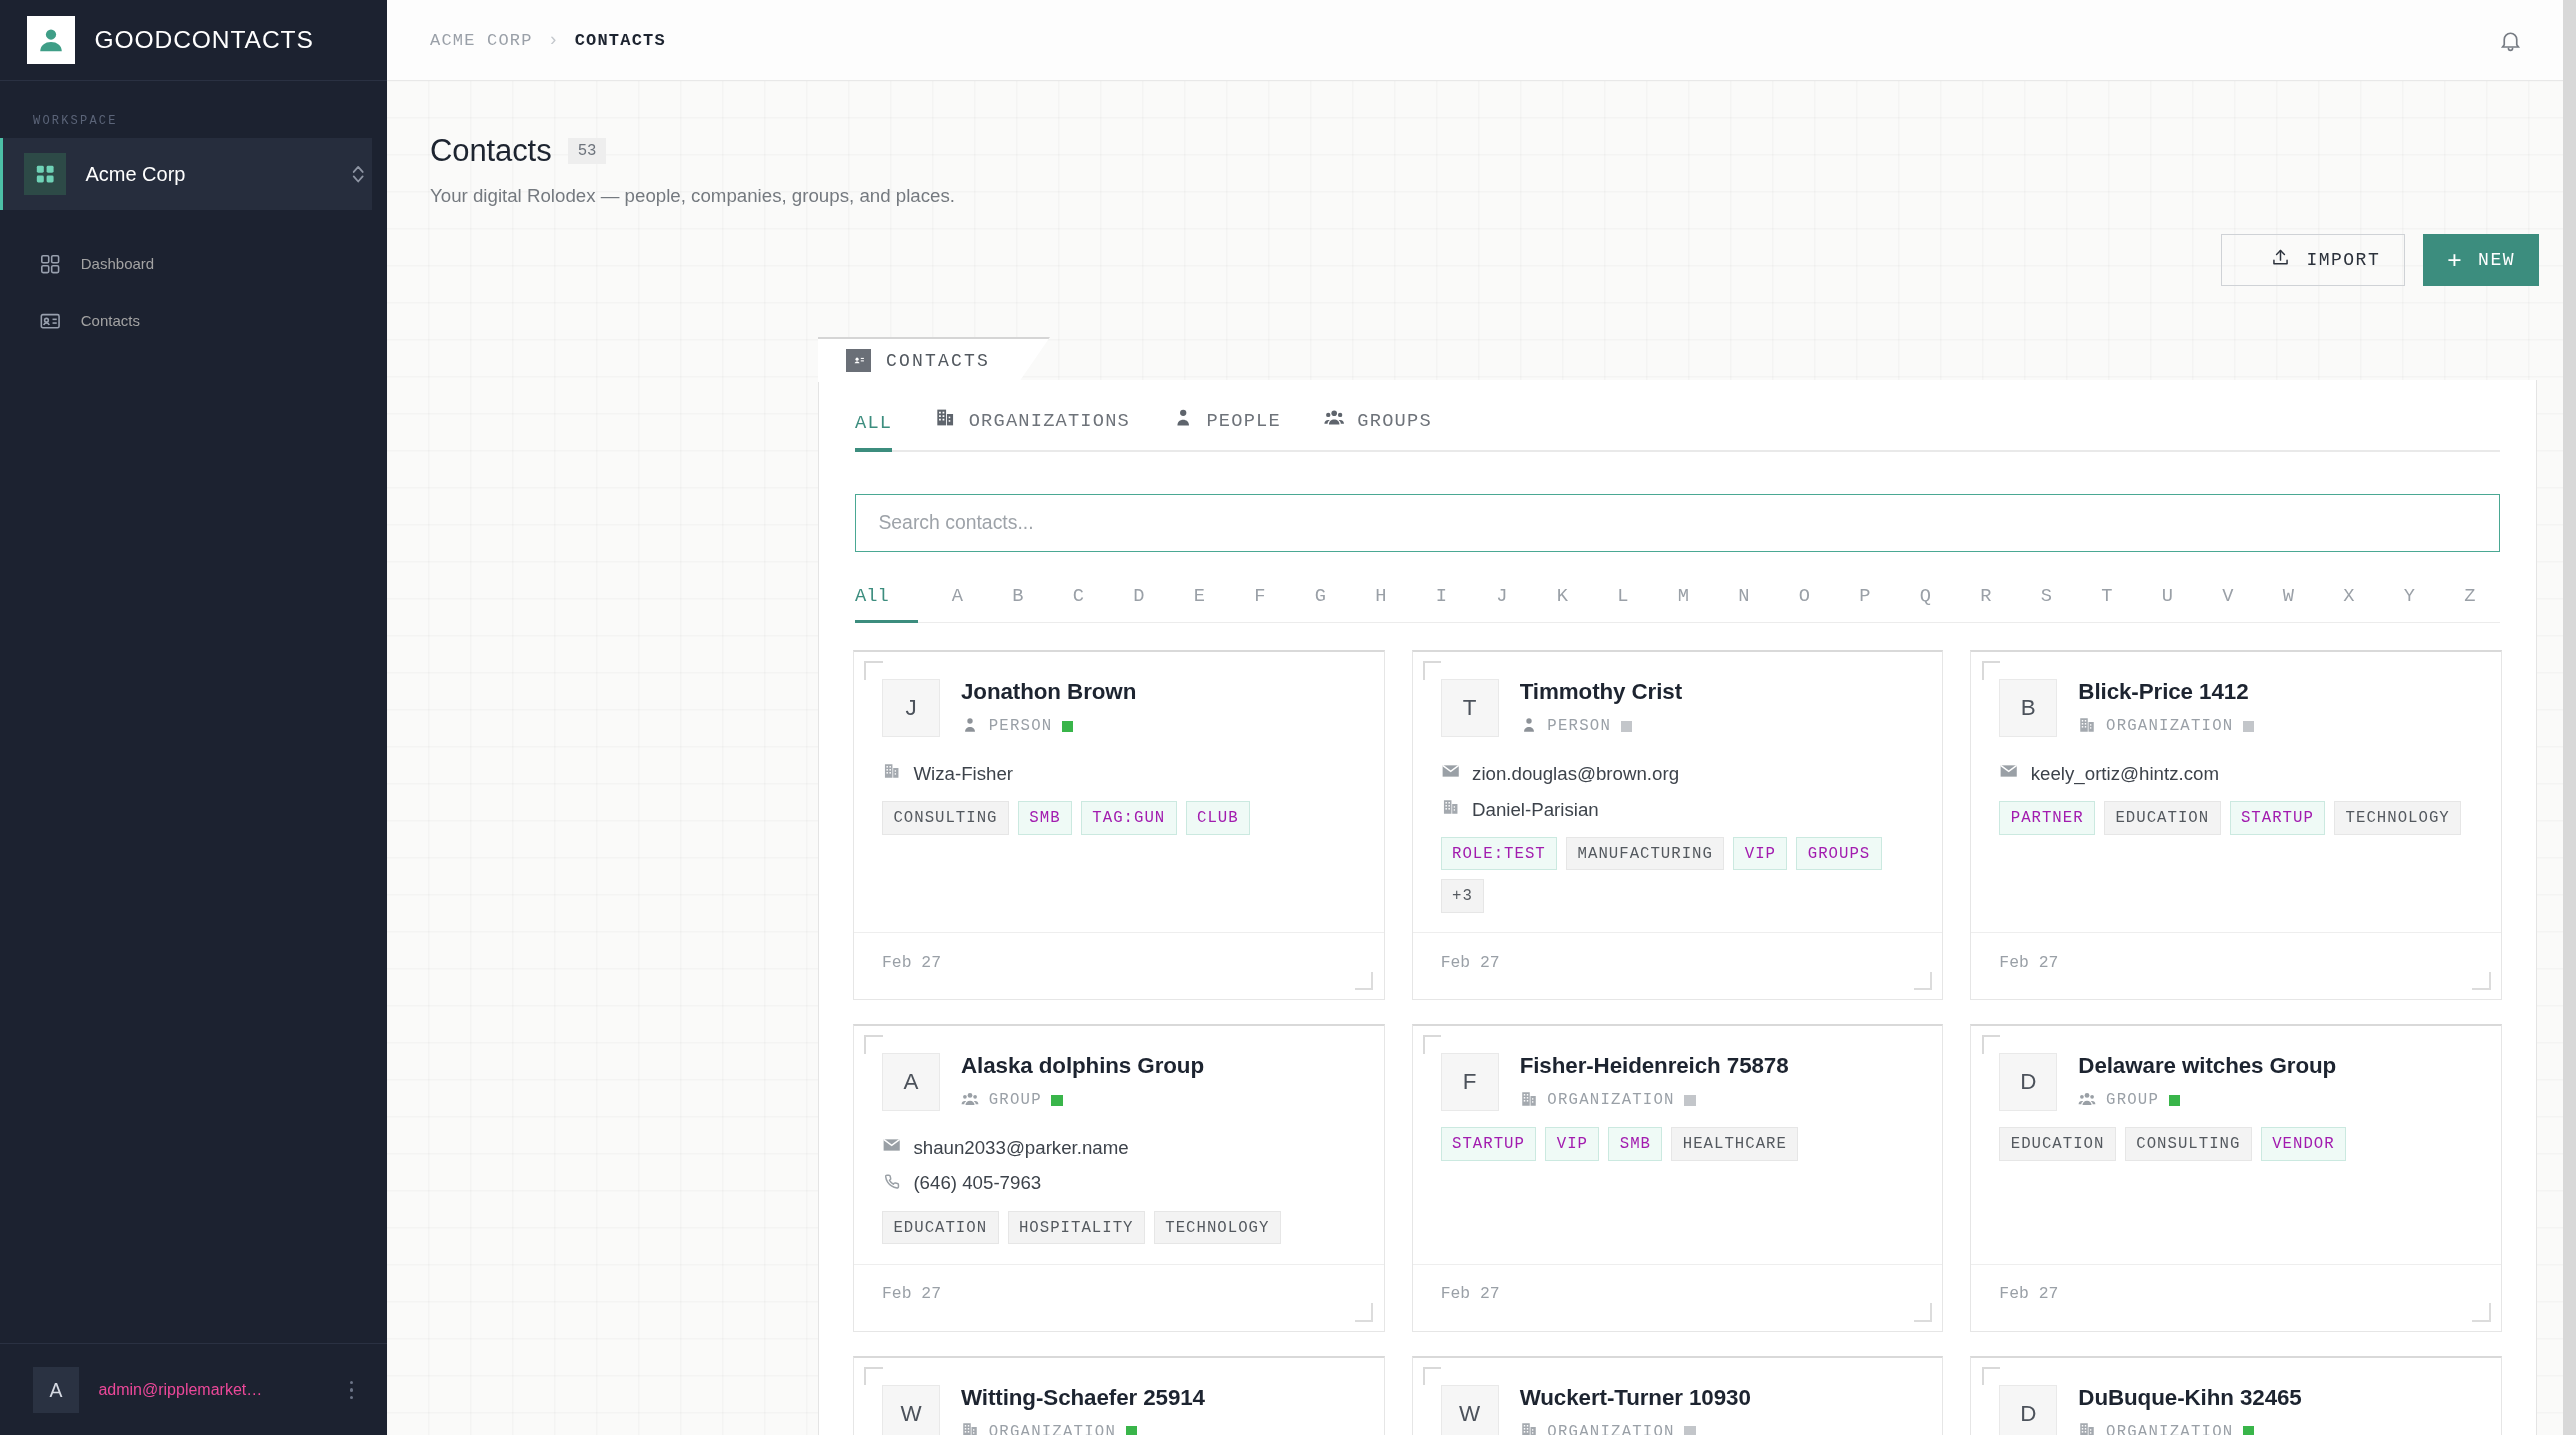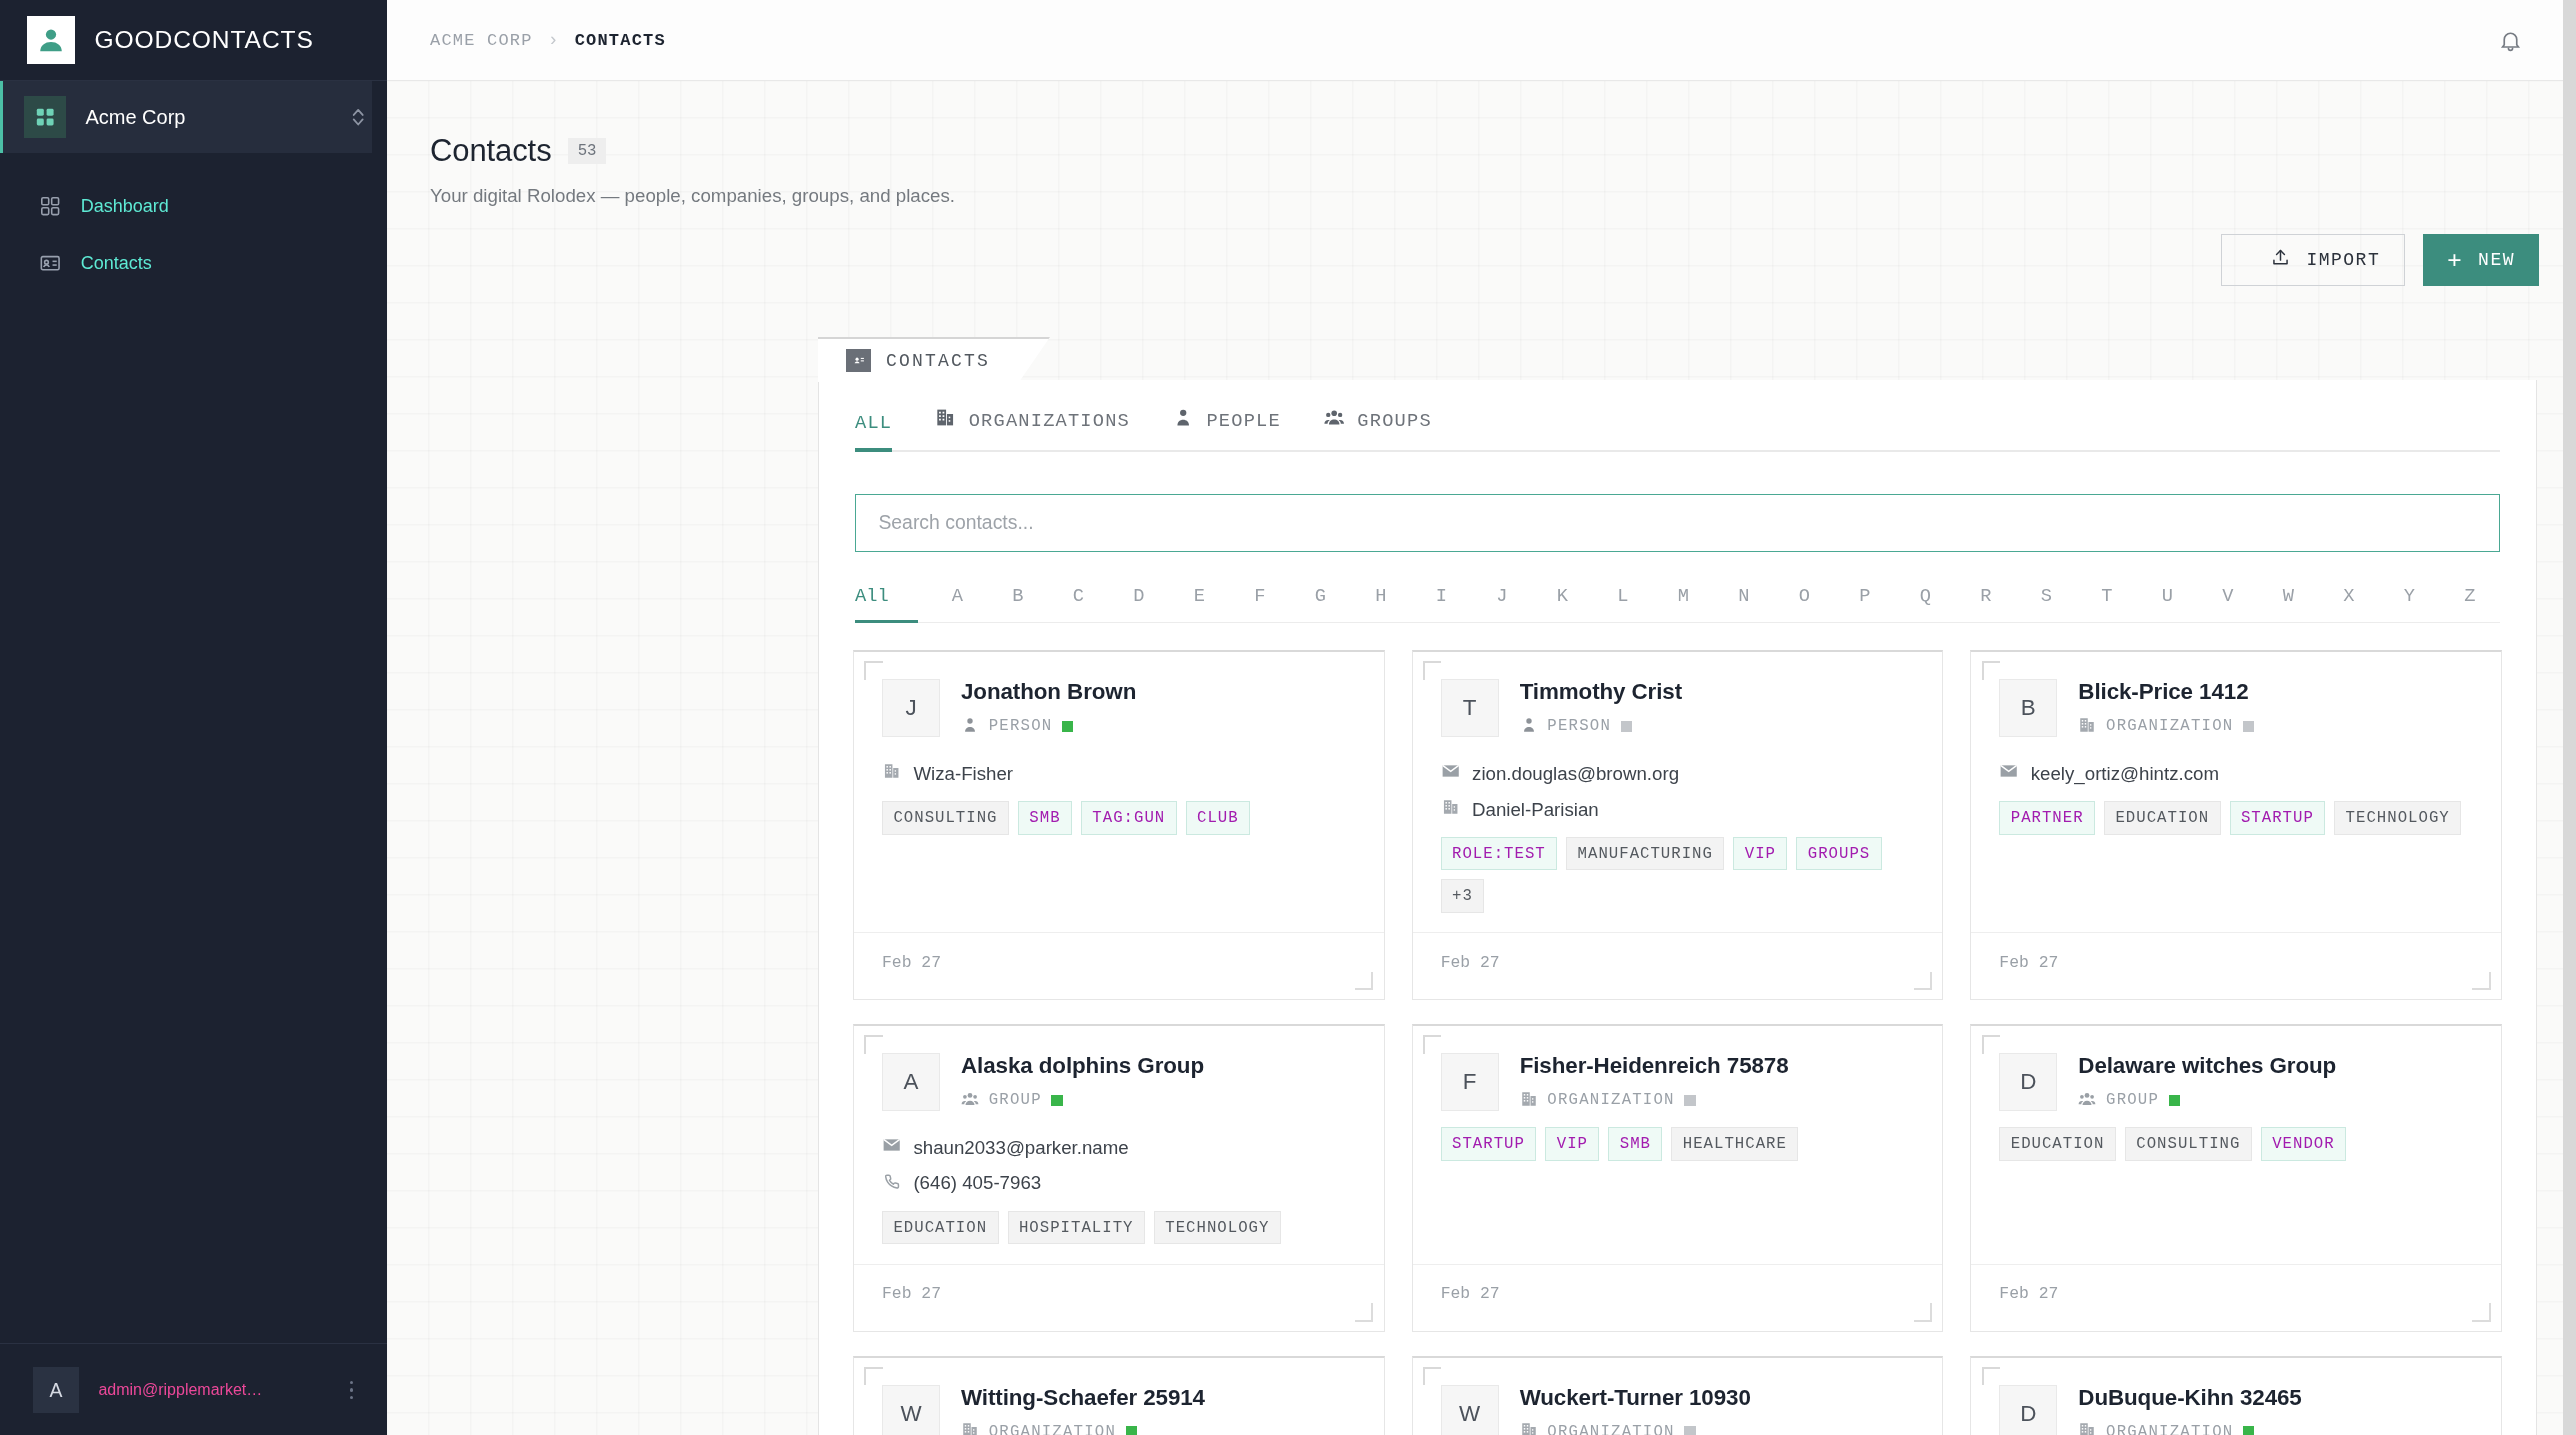--- a/index.html
+++ b/index.html
@@ -50,21 +50,21 @@
   .ws-name { color: #ffffff; font-size: 20px; flex: 1; }
   .ws-chev { width: 28px; display:flex; align-items:center; justify-content:center; }
   .ws-chev svg { width: 16.4px; height: 22.4px; }
 
   .nav-item {
     height: 57px; display: flex; align-items: center;
     padding-left: 39px; gap: 19.4px; cursor: pointer;
   }
   .nav-item .ico { width: 22.4px; height: 22.4px; display:flex; align-items:center; justify-content:center; flex:0 0 22.4px;}
   .nav-item .ico svg { width: 22.4px; height: 22.4px; }
-  .nav-item .lbl { color: #5eead4; font-size: 18px; }
+  .nav-item .lbl { color: #a3a3a3; font-size: 15px; }
   .nav-spacer-top { height: 25px; }
 
   .sb-fill { flex: 1; }
   .sb-footer {
     border-top: 0.7px solid #2a3142;
     height: 93px; display: flex; align-items: center; padding: 0 25px 0 33px; gap: 19.4px;
   }
   .av-sq {
     width: 46px; height: 46px; background: #2a3242; color: #d6dae3;
     display:flex; align-items:center; justify-content:center; font-size: 19.4px; flex:0 0 46px;
@@ -262,20 +262,21 @@
     <div class="sb-brand">
       <div class="brand-logo">
         <svg viewBox="0 0 24 24" fill="#3f9e87">
             <circle cx="12" cy="7.6" r="4.1"></circle>
             <path d="M3.4 21c0-4.7 3.9-7.4 8.6-7.4s8.6 2.7 8.6 7.4z"></path>
           </svg>
       </div>
       <div class="brand-name">GOODCONTACTS</div>
     </div>
 
+    <div class="sb-section-label">WORKSPACE</div>
 
     <div class="ws-item">
       <div class="ws-icon">
         <svg viewBox="0 0 24 24" fill="#6fd2b6">
             <rect x="3" y="3" width="7.5" height="7.5" rx="1.6"></rect>
             <rect x="13.5" y="3" width="7.5" height="7.5" rx="1.6"></rect>
             <rect x="3" y="13.5" width="7.5" height="7.5" rx="1.6"></rect>
             <rect x="13.5" y="13.5" width="7.5" height="7.5" rx="1.6"></rect>
           </svg>
       </div>

